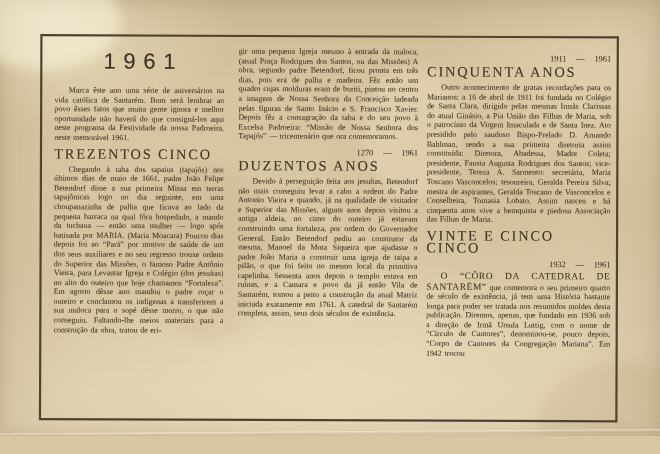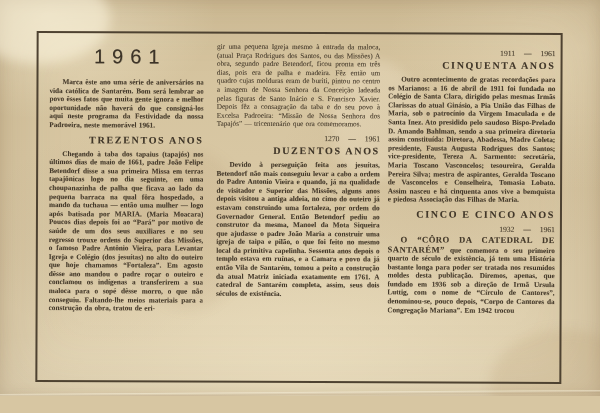--- a/index.html
+++ b/index.html
@@ -50,62 +50,62 @@
     letter-spacing:7px;text-indent:7px;text-align:center;
     color:#3d3428;margin:3px 0 11px 0;
     text-shadow:.3px .3px 0 rgba(61,52,40,.4);
   }
   .years{
     font-size:7.6px;line-height:9px;text-align:right;color:#443a2b;
     word-spacing:7px;margin:5px 0 2px 0;
     text-shadow:.2px .2px 0 rgba(64,54,40,.35);
   }
   .heading{
-    font-size:10px;line-height:11px;text-align:right;color:#413729;
-    letter-spacing:1.7px;margin:0 0 5px 0;font-weight:700;
+    font-size:13px;line-height:11px;text-align:left;color:#413729;
+    letter-spacing:1.7px;margin:0 0 5px 0;font-weight:400;
     text-shadow:.2px .2px 0 rgba(64,54,40,.35);
   }
   .body{
     font-size:7.2px;line-height:8.6px;text-align:justify;
     color:#453a2b;margin:0 0 4px 0;word-spacing:.6px;
     hyphens:auto;-webkit-hyphens:auto;
     text-shadow:.2px .2px 0 rgba(66,55,40,.30);
   }
-  .indent{text-indent:13px;font-weight:bold;}
+  .indent{text-indent:13px;}
   .lead{font-size:8.6px;letter-spacing:.5px;}
 </style>
 </head>
 <body>
 
 <div class="paper">
   <div class="stain s1"></div>
   <div class="stain s2"></div>
   <div class="stain s3"></div>
   <div class="stain s4"></div>
   <div class="fold"></div>
 
   <div class="frame">
 
     <div class="col col-left">
       <div class="title">1961</div>
       <p class="body indent">Marca êste ano uma série de aniversários na vida católica de Santarém. Bom será lembrar ao povo êsses fatos que muita gente ignora e melhor oportunidade não haverá do que consigná-los aqui neste programa da Festividade da nossa Padroeira, neste memorável 1961.</p>
-      <div class="heading">TREZENTOS ANOS</div>
+      <div class="heading">TREZENTOS CINCO</div>
       <p class="body indent">Chegando à taba dos tapaius (tapajós) nos últimos dias de maio de 1661, padre João Felipe Betendorf disse a sua primeira Missa em terras tapajônicas logo no dia seguinte, em uma choupanazinha de palha que ficava ao lado da pequena barraca na qual fôra hospedado, a mando da tuchaua — então uma mulher — logo após batisada por MARIA. (Maria Moacara) Poucos dias depois foi ao “Pará” por motivo de saúde de um dos seus auxiliares e no seu regresso trouxe ordens do Superior das Missões, o famoso Padre Antônio Vieira, para Levantar Igreja e Colégio (dos jesuítas) no alto do outeiro que hoje chamamos “Fortaleza”. Em agosto dêsse ano mandou o padre roçar o outeiro e conclamou os indígenas a transferirem a sua maloca para o sopé dêsse morro, o que não conseguiu. Faltando-lhe meios materiais para a construção da obra, tratou de eri-</p>
     </div>
 
     <div class="col col-mid">
       <p class="body">gir uma pequena Igreja mesmo à entrada da maloca, (atual Praça Rodrigues dos Santos, ou das Missões) A obra, segundo padre Betendorf, ficou pronta em três dias, pois era de palha e madeira. Fêz então um quadro cujas molduras eram de buriti, pintou no centro a imagem de Nossa Senhora da Conceição ladeada pelas figuras de Santo Inácio e S. Francisco Xavier. Depois fêz a consagração da taba e do seu povo à Excelsa Padroeira: “Missão de Nossa Senhora dos Tapajós” — tricentenário que ora comemoramos.</p>
       <div class="years">1270 — 1961</div>
       <div class="heading">DUZENTOS ANOS</div>
       <p class="body indent">Devido à perseguição feita aos jesuítas, Betendorf não mais conseguiu levar a cabo a ordem do Padre Antonio Vieira e quando, já na qualidade de visitador e Superior das Missões, alguns anos depois visitou a antiga aldeia, no cimo do outeiro já estavam construindo uma fortaleza, por ordem do Governador General. Então Betendorf pediu ao construtor da mesma, Manoel da Mota Siqueira que ajudasse o padre João Maria a construir uma igreja de taipa e pilão, o que foi feito no mesmo local da primitiva capelinha. Sessenta anos depois o templo estava em ruínas, e a Camara e povo da já então Vila de Santarém, tomou a peito a construção da atual Matriz iniciada exatamente em 1761. A catedral de Santarém completa, assim, seus dois séculos de existência.</p>
     </div>
 
     <div class="col col-right">
       <div class="years">1911 — 1961</div>
       <div class="heading">CINQUENTA ANOS</div>
       <p class="body indent">Outro acontecimento de gratas recordações para os Marianos: a 16 de abril de 1911 foi fundada no Colégio de Santa Clara, dirigido pelas mesmas Irmãs Clarissas do atual Ginásio, a Pia União das Filhas de Maria, sob o patrocínio da Virgem Imaculada e de Santa Inez. Ato presidido pelo saudoso Bispo-Prelado D. Amando Bahlman, sendo a sua primeira diretoria assim constituída: Diretora, Abadessa, Madre Coleta; presidente, Fausta Augusta Rodrigues dos Santos; vice-presidente, Tereza A. Sarmento: secretária, Maria Toscano Vasconcelos; tesoureira, Geralda Pereira Silva; mestra de aspirantes, Geralda Toscano de Vasconcelos e Conselheira, Tomasia Lobato. Assim nasceu e há cinquenta anos vive a bemquista e piedosa Associação das Filhas de Maria.</p>
-      <div class="heading">CINCO E CINCO ANOS</div>
+      <div class="heading">VINTE E CINCO CINCO</div>
       <div class="years">1932 — 1961</div>
       <p class="body indent"><span class="lead">O “CÔRO DA CATEDRAL DE SANTARÉM”</span><span> que comemora o seu primeiro quarto de século de existência, já tem uma História bastante longa para poder ser tratada nos resumidos moldes desta publicação. Diremos, apenas, que fundado em 1936 sob a direção de Irmã Ursula Luttig, com o nome de “Círculo de Cantores”, denominou-se, pouco depois, “Corpo de Cantores da Congregação Mariana”. Em 1942 trocou</span></p>
     </div>
 
   </div>
 </div>
 
 </body></html>

